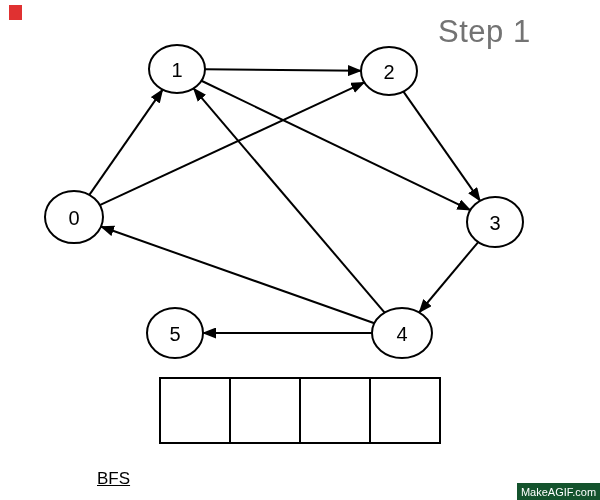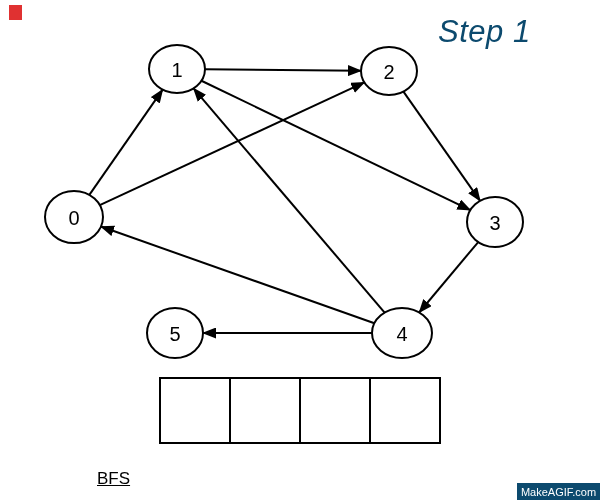--- a/index.html
+++ b/index.html
@@ -99,27 +99,27 @@
       <ellipse cx="495" cy="222" rx="28" ry="25" fill="#ffffff" stroke="#000000" stroke-width="2"></ellipse>
       <text x="495" y="223" text-anchor="middle" dominant-baseline="central" class="node-label">3</text>
       <ellipse cx="402" cy="333" rx="30" ry="25" fill="#ffffff" stroke="#000000" stroke-width="2"></ellipse>
       <text x="402" y="334" text-anchor="middle" dominant-baseline="central" class="node-label">4</text>
       <ellipse cx="175" cy="333" rx="28" ry="25" fill="#ffffff" stroke="#000000" stroke-width="2"></ellipse>
       <text x="175" y="334" text-anchor="middle" dominant-baseline="central" class="node-label">5</text>
     </svg>
 
   <div id="progress-marker" style="background: rgb(224, 49, 49);"></div>
 
-  <div id="step-title" style="color: #0c4a6e; font-style: italic;">Step 1</div>
+  <div id="step-title" style="color: #737373;">Step 1</div>
 
 
   <div id="queue-box">
       <div class="queue-cell"></div>
       <div class="queue-cell"></div>
       <div class="queue-cell"></div>
       <div class="queue-cell"></div>
     </div>
 
   <div id="bfs-label">BFS</div>
 
-  <div id="watermark" style="background: #0c4a6e; color: rgb(255, 255, 255);">MakeAGIF.com</div>
+  <div id="watermark" style="background: #14532d; color: rgb(255, 255, 255);">MakeAGIF.com</div>
 
 </div>
 
 </body></html>

